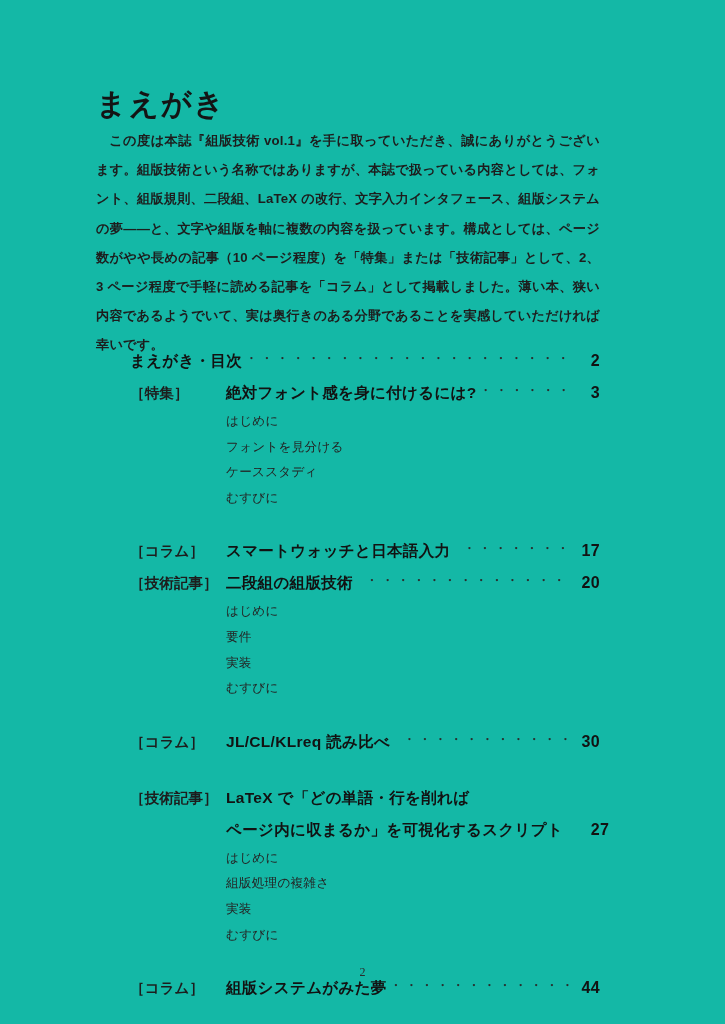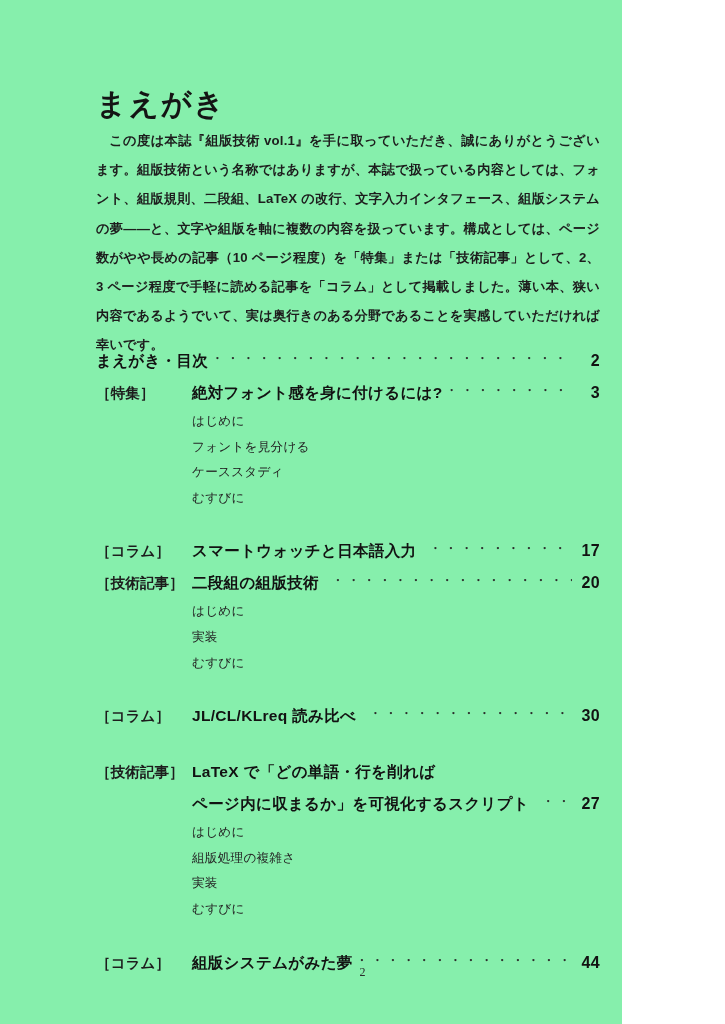--- a/index.html
+++ b/index.html
@@ -14,23 +14,23 @@
     position: relative;
     font-family: "Liberation Sans", "DejaVu Sans", sans-serif;
     color: #1a1a1a;
     overflow: hidden;
   }
 
   .page {
     position: absolute;
     left: 0;
     top: 0;
-    width: 622px;
+    width: 725px;
     height: 1024px;
-    background: #86efac;
+    background: #14b8a6;
   }
 
   
   .preface-heading {
     position: absolute;
     left: 96px;
     top: 66px;
     font-size: 30px;
     font-weight: 600;
     letter-spacing: 0.06em;
@@ -61,20 +61,21 @@
   
   .toc {
     position: absolute;
     left: 96px;
     top: 345px;
     width: 504px;
   }
 
   .toc-group {
     margin-bottom: 0;
+    margin-left: 34px;
   }
   .toc-group.gap {
     margin-top: 24px;
   }
 
   .toc-row {
     display: flex;
     align-items: baseline;
     width: 100%;
     font-size: 15.5px;
@@ -208,20 +209,21 @@
       <div class="toc-group">
         <div class="toc-row">
           <span class="toc-label">［技術記事］</span>
           <span class="toc-title">二段組の組版技術</span>
           <span class="pre-dot-gap"></span>
           <span class="toc-dots">・・・・・・・・・・・・・・・・・・・・・・・・・・・・・・・・・・・・・・・・・・・・・・・・・・・・・・・・・・・・・・・・・・・・・・・・・・・・・・・・・・・・・・・・・・・・・・・・・・・・・・・・・・・・・・・・・・・・・・・・・・・・・・・・・・・・・・・・・・・・・・・・・・・・・・・・・・・・・・・・・・・・・・・・・・・・・・・・・・・・・・・・・・・・・・・・・・・・・・・・・・・・・・・・・・・・・・・・・・・・・・・・・・・・・・・・・・・・・・・・・・・・・・・・・・・・・・・・・・・・・・・・・・・・・・・・・・・・・・・・・・・・・・・・・・・</span>
           <span class="toc-page">20</span>
         </div>
         <ul class="toc-subs">
           <li>はじめに</li>
+          <li>要件</li>
           <li>実装</li>
           <li>むすびに</li>
         </ul>
       </div>
       <div class="toc-group gap">
         <div class="toc-row">
           <span class="toc-label">［コラム］</span>
           <span class="toc-title">JL/CL/KLreq 読み比べ</span>
           <span class="pre-dot-gap"></span>
           <span class="toc-dots">・・・・・・・・・・・・・・・・・・・・・・・・・・・・・・・・・・・・・・・・・・・・・・・・・・・・・・・・・・・・・・・・・・・・・・・・・・・・・・・・・・・・・・・・・・・・・・・・・・・・・・・・・・・・・・・・・・・・・・・・・・・・・・・・・・・・・・・・・・・・・・・・・・・・・・・・・・・・・・・・・・・・・・・・・・・・・・・・・・・・・・・・・・・・・・・・・・・・・・・・・・・・・・・・・・・・・・・・・・・・・・・・・・・・・・・・・・・・・・・・・・・・・・・・・・・・・・・・・・・・・・・・・・・・・・・・・・・・・・・・・・・・・・・・・・・</span>

